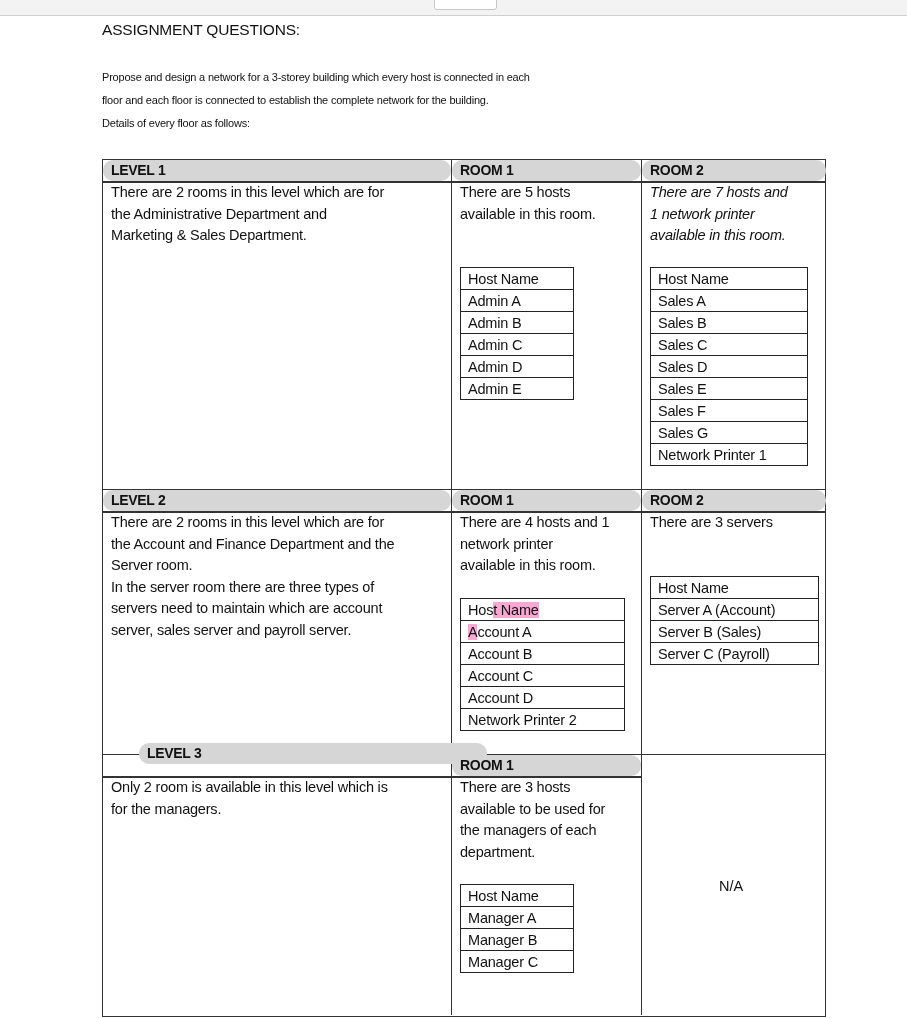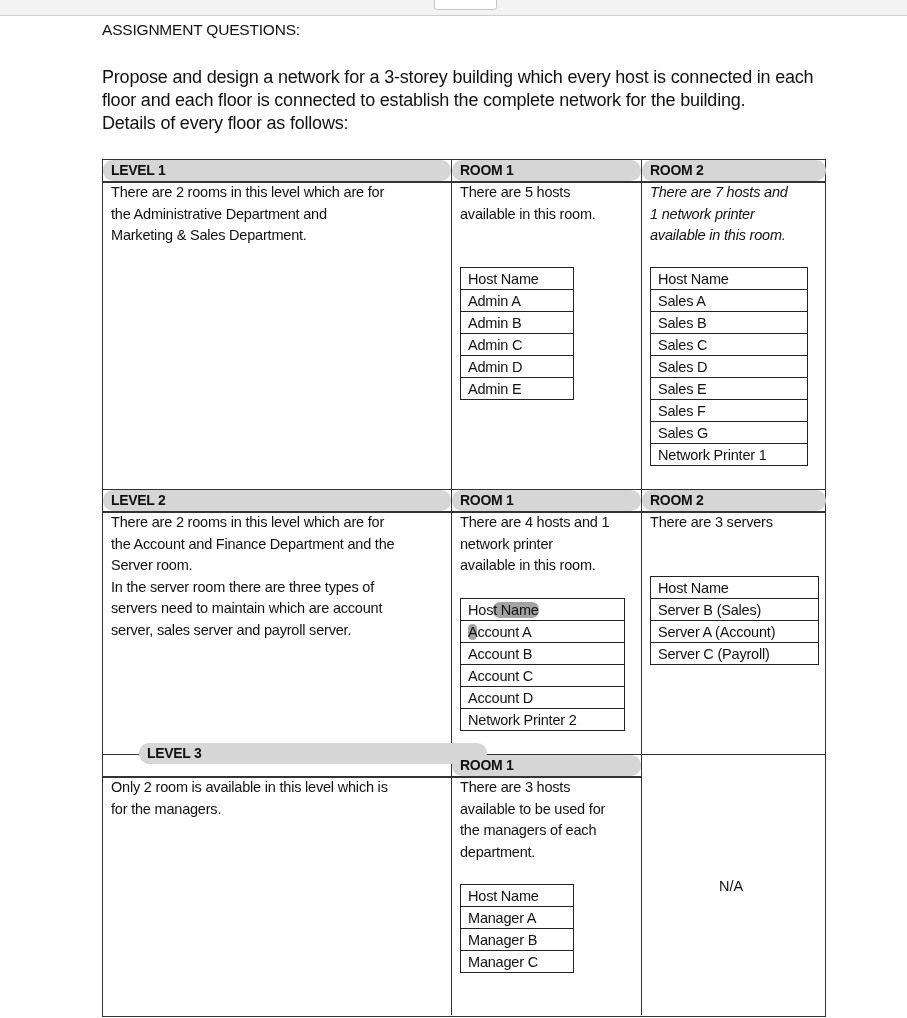--- a/index.html
+++ b/index.html
@@ -17,21 +17,21 @@
     .topbar .tab {
       position: absolute; left: 434px; top: -2px; width: 61px; height: 10px;
       background: #fff; border: 1px solid #c6c6c6; border-radius: 0 0 3px 3px;
     }
     .heading {
       position: absolute; left: 102px; top: 21px; font-size: 15.5px;
       letter-spacing: -0.2px;
     }
     .intro {
       position: absolute; left: 102px; top: 66px; width: 740px;
-      font-size: 18px; line-height: 23px; letter-spacing: -0.2px;
+      font-size: 11px; line-height: 23px; letter-spacing: -0.2px;
     }
     .grid {
       position: absolute; left: 102px; top: 159px;
       width: 724px; height: 858px;
       border: 1.5px solid #333; box-sizing: border-box;
     }
     .vline { position: absolute; width: 1.5px; background: #333; }
     .hline { position: absolute; height: 1.5px; background: #333; }
     .hdr {
       position: absolute; height: 21px; background: #d6d6d6;
@@ -41,21 +41,21 @@
     .cell-text {
       position: absolute; font-size: 14.5px; line-height: 21.5px; letter-spacing: -0.2px;
     }
     .hosttable {
       position: absolute; border-collapse: collapse;
     }
     .hosttable td {
       border: 1.5px solid #222; font-size: 14.5px; height: 21px;
       padding: 0 7px; line-height: 20px; letter-spacing: -0.2px; white-space: nowrap;
     }
-    .sel { background: #a3a3a3; border-radius: 7px; }
+    .sel { background: #f9a8d4; }
     .na {
       position: absolute; font-size: 14.5px;
     }
   </style>
 </head>
 <body>
 
 <div class="topbar">
   <div class="tab"></div>
 </div>
@@ -193,24 +193,24 @@
         </tr>
   </tbody>
     </table>
 
   <table class="hosttable" style="left:547px; top:416px; width:169px;">
     <tbody>
         <tr>
           <td>Host Name</td>
         </tr>
     <tr>
+          <td>Server A (Account)</td>
+        </tr>
+    <tr>
           <td>Server B (Sales)</td>
-        </tr>
-    <tr>
-          <td>Server A (Account)</td>
         </tr>
     <tr>
           <td>Server C (Payroll)</td>
         </tr>
   </tbody>
     </table>
 
   <div class="hline" style="left:0; top:593.5px; width:722px;"></div>
   <div class="hdr" style="left:0; top:583px; width:347.5px;margin-left:36px;">LEVEL 3</div>
   <div class="hdr" style="left:349px; top:595px; width:188.5px;">ROOM 1</div>

